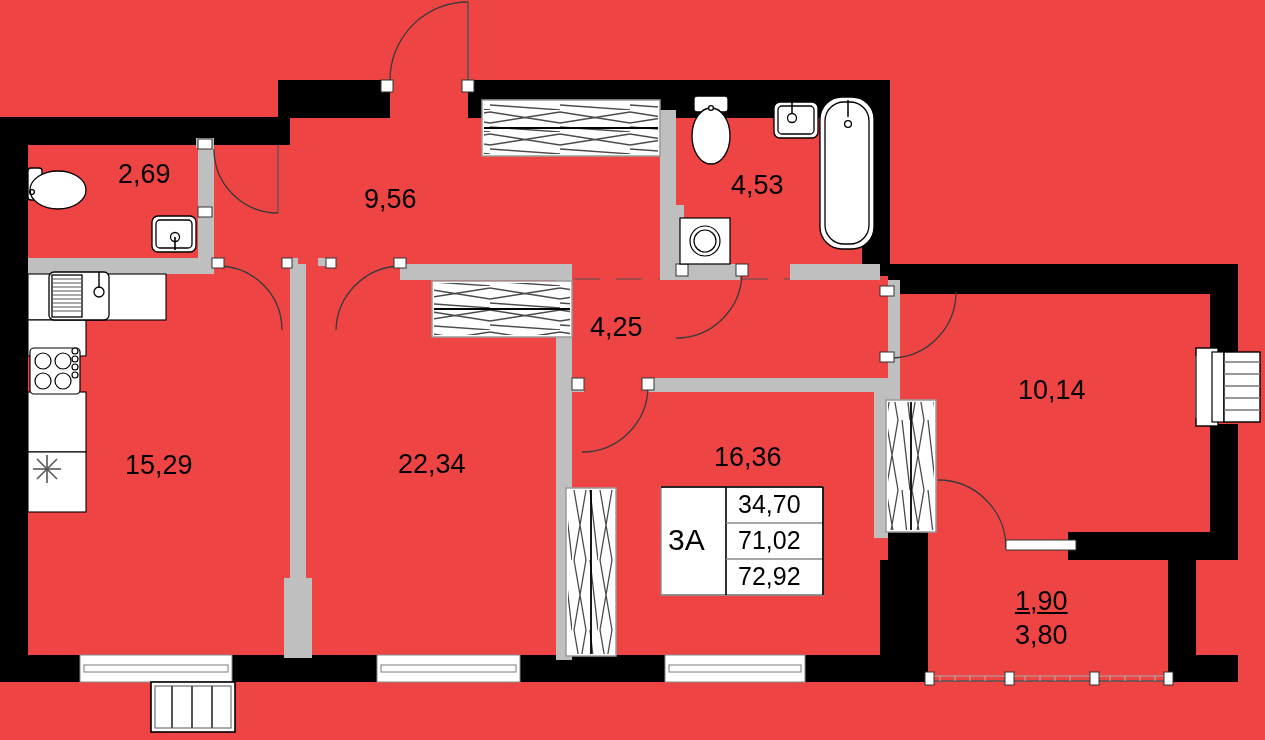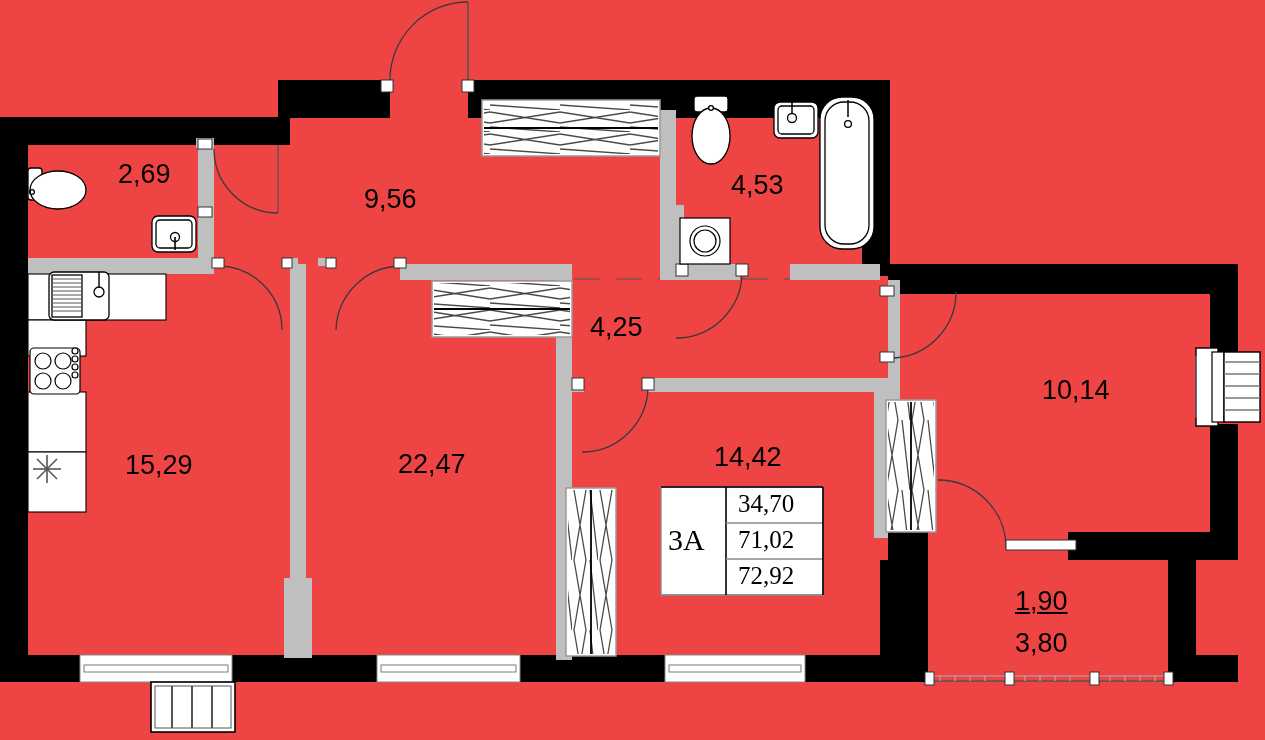--- a/index.html
+++ b/index.html
@@ -14,21 +14,21 @@
   .area-label{
     position:absolute;
     font-family:"Liberation Sans", sans-serif;
     font-size:27px;
     color:#000000;
     white-space:nowrap;
     letter-spacing:0px;
   }
   .tbl-txt{
     position:absolute;
-    font-family:Liberation Serif, serif;
+    font-family:Liberation Sans, sans-serif;
     color:#000000;
     white-space:nowrap;
   }
 </style>
 </head>
 <body>
 
 <div id="plan">
 
   <svg width="1265" height="740" viewBox="0 0 1265 740">
@@ -343,24 +343,24 @@
       <line x1="823" y1="487" x2="823" y2="595" stroke="#000000" stroke-width="1.6"></line>
     </g>
 
   </svg>
 
   <div class="area-label" style="left:118px;top:159px;">2,69</div>
   <div class="area-label" style="left:364px;top:184px;">9,56</div>
   <div class="area-label" style="left:731px;top:170px;">4,53</div>
   <div class="area-label" style="left:590px;top:312px;">4,25</div>
   <div class="area-label" style="left:125px;top:450px;">15,29</div>
-  <div class="area-label" style="left:398px;top:449px;">22,47</div>
-  <div class="area-label" style="left:714px;top:442px;">14,42</div>
-  <div class="area-label" style="left:1018px;top:375px;margin-left:24px;">10,14</div>
+  <div class="area-label" style="left:398px;top:449px;">22,34</div>
+  <div class="area-label" style="left:714px;top:442px;">16,36</div>
+  <div class="area-label" style="left:1018px;top:375px;">10,14</div>
   <div class="area-label" style="left:1015px;top:586px;text-decoration:underline;">1,90</div>
-  <div class="area-label" style="left:1015px;top:620px;margin-top:8px;">3,80</div>
+  <div class="area-label" style="left:1015px;top:620px;">3,80</div>
 
   <div class="tbl-txt" style="left:668px;top:523px;font-size:30px;">3A</div>
   <div class="tbl-txt" style="left:738px;top:490px;font-size:25px;">34,70</div>
   <div class="tbl-txt" style="left:738px;top:526px;font-size:25px;text-align:right;">71,02</div>
   <div class="tbl-txt" style="left:738px;top:562px;font-size:25px;">72,92</div>
 
 </div>
 
 </body></html>

